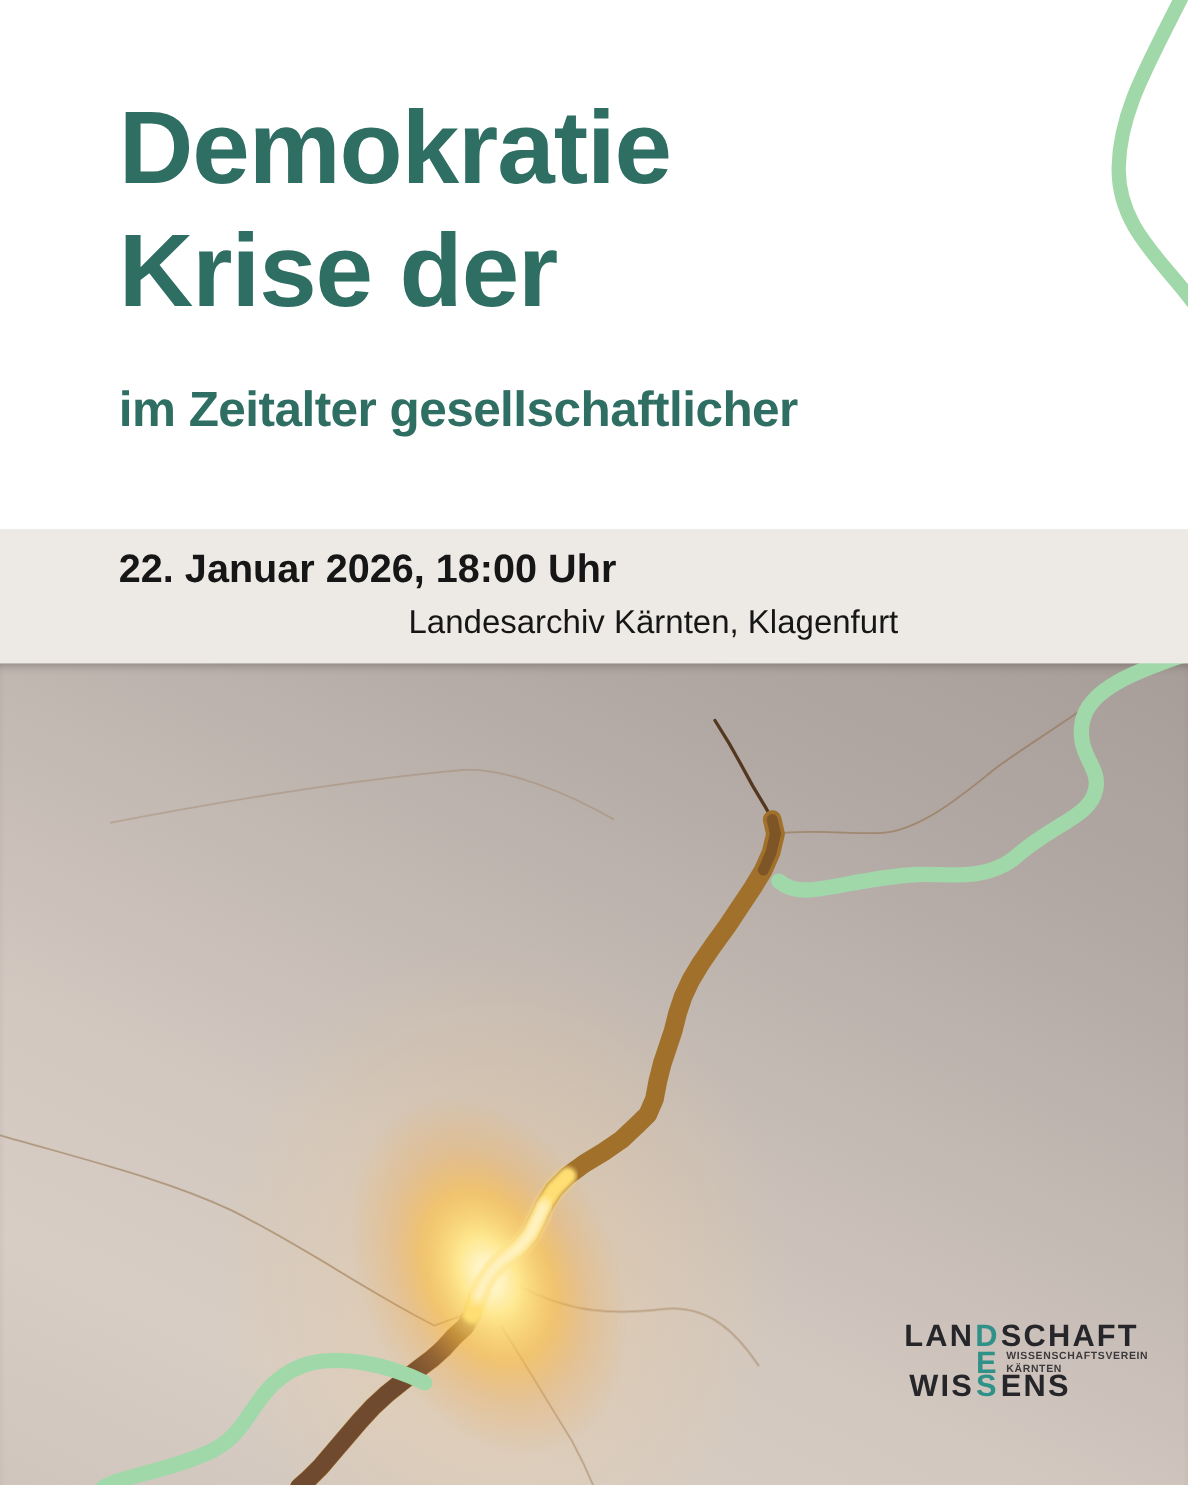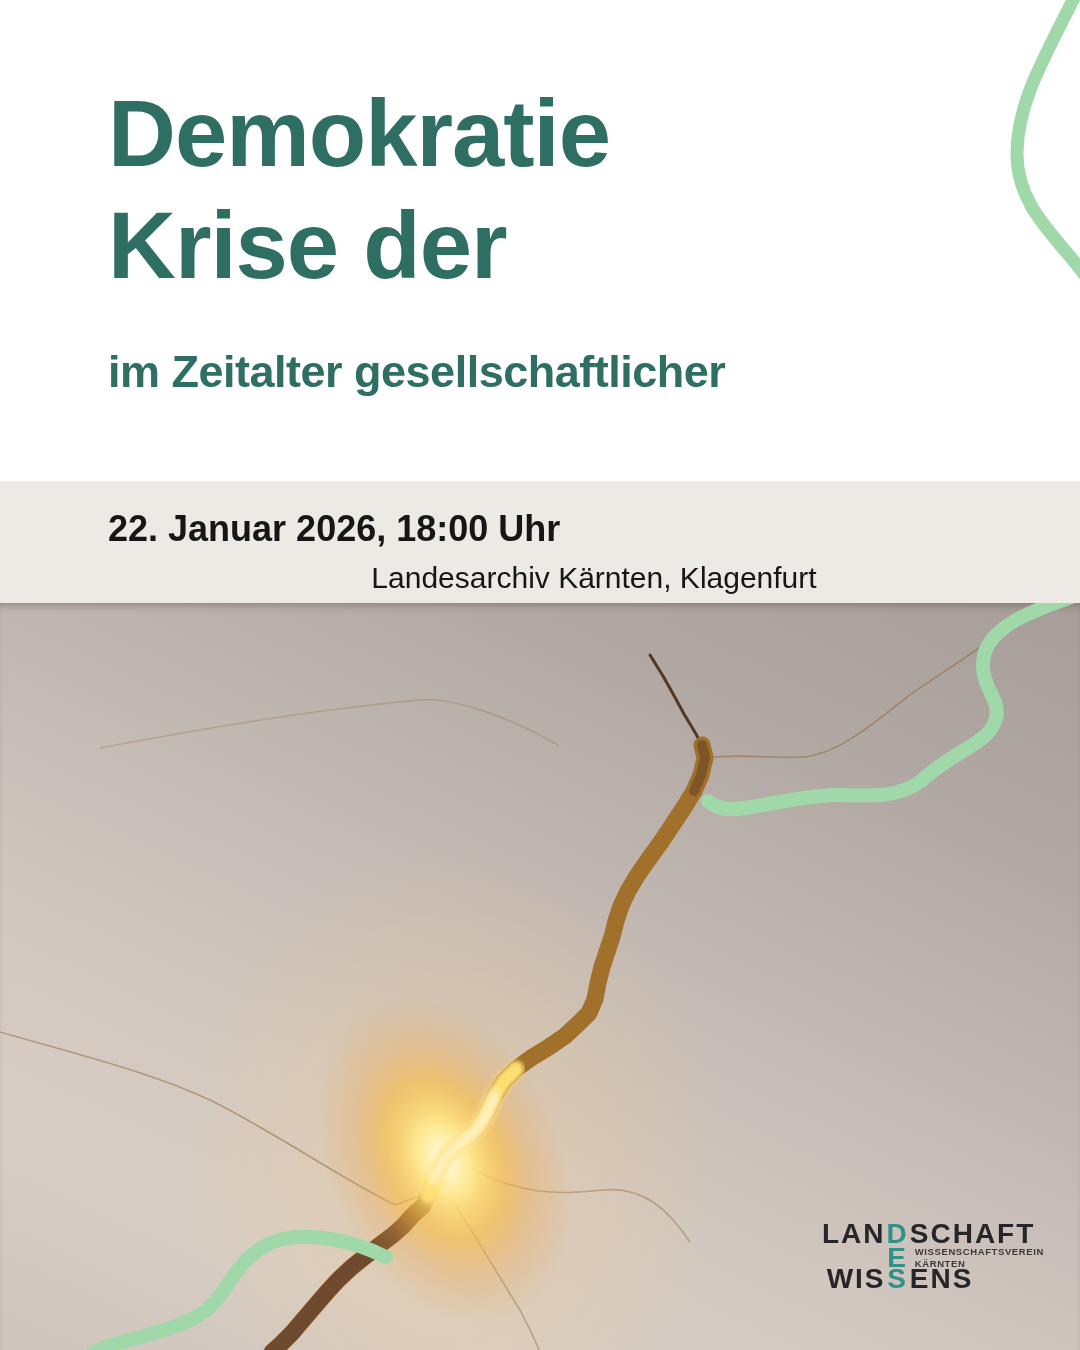--- a/index.html
+++ b/index.html
@@ -35,21 +35,20 @@
     width:1080px; height:122px;
     background: var(--band-bg, #edeae6);
     box-sizing:border-box;
     padding:13px 0 0 108px;
     display:flex; flex-direction:column; gap:6px;
     z-index:3;
   }
   .band .date {
     font-size:36px; line-height:46px; font-weight:700;
     color: var(--text-dark, #161616);
-    margin-top: 12px;
   }
   .band .place {
     font-size:30px; line-height:40px; font-weight:400;
     color: var(--text-dark, #161616);
     text-align: center;
   }
 
   
   .photo {
     position:absolute; left:0; top:603px;
@@ -83,21 +82,21 @@
   
   .logo {
     position:absolute; left:822px; top:1203px;
     z-index:4;
     color: var(--logo-dark, #26262a);
     display:grid;
     grid-template-columns:auto auto auto;
     align-items:end;
   }
   .logo .cell { font-weight:700; font-size:28px; line-height:23px; letter-spacing:2px; white-space:nowrap; }
-  .logo .r1 { height:24px;margin-top:19px; }
+  .logo .r1 { height:24px; }
   .logo .r2 { height:21px; }
   .logo .r3 { height:24px; }
   .logo .c1 { justify-self:end; }
   .logo .c2 { justify-self:center; padding:0 1px; }
   .logo .teal { color: var(--logo-teal, #2f9188); }
   .logo .small-text {
     font-weight:700; font-size:9.5px; line-height:11.5px;
     letter-spacing:0.6px; color:#3a3a3c;
     padding-left:5px; align-self:center; white-space:nowrap;
   }

